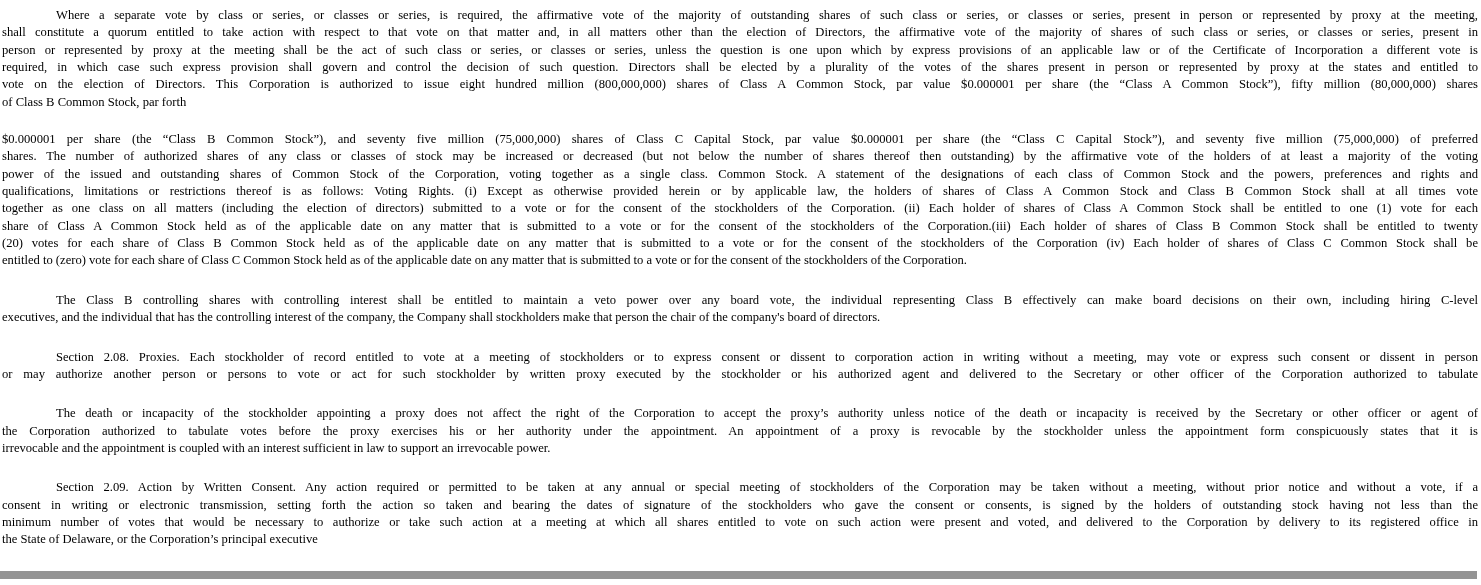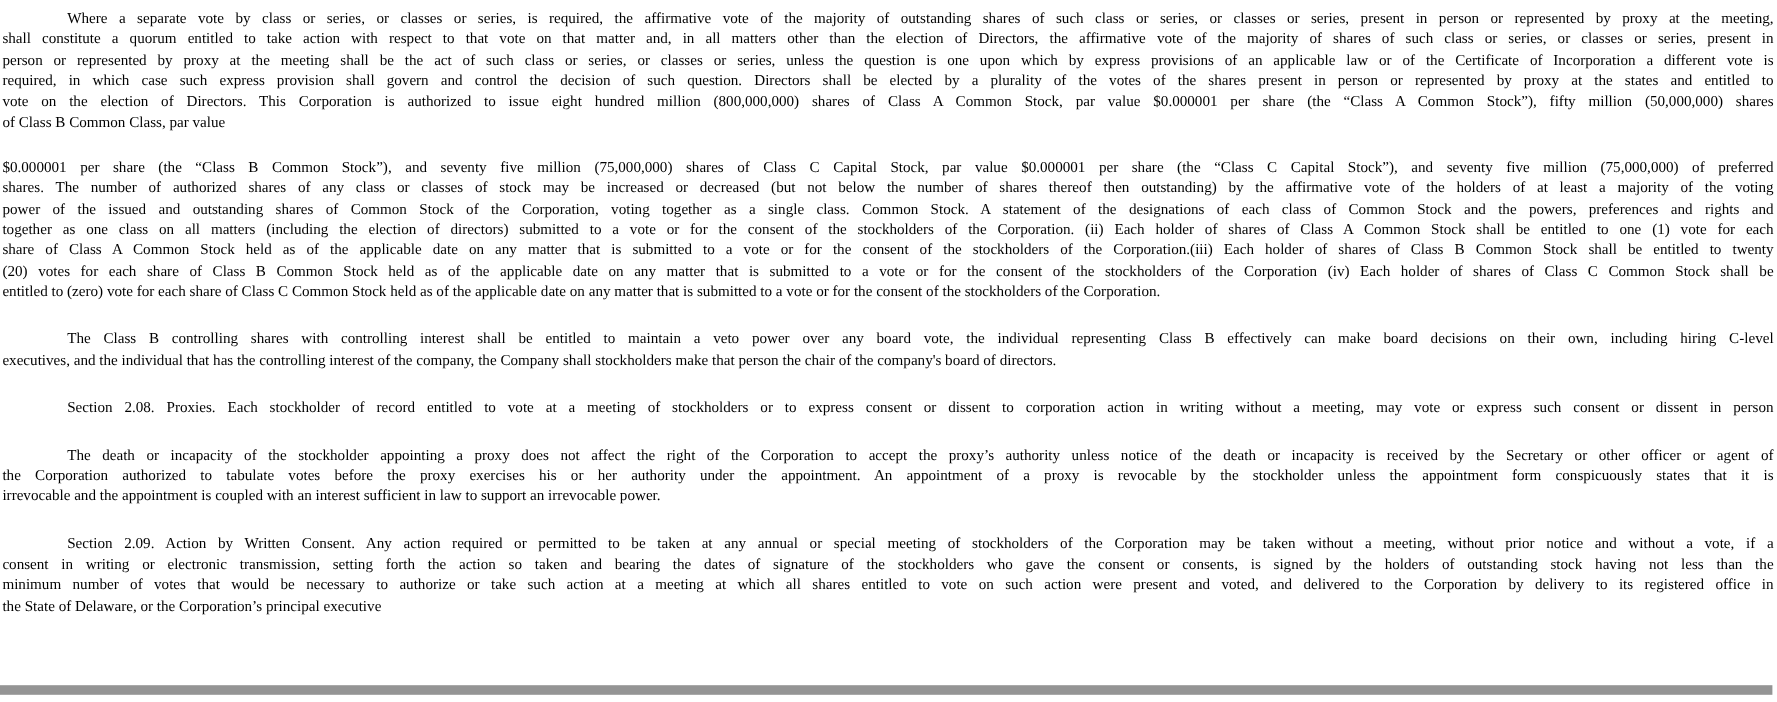--- a/index.html
+++ b/index.html
@@ -47,38 +47,40 @@
 </style>
 </head>
 <body>
 
 <div class="doc">
     <div class="para">
       <div class="line first">Where a separate vote by class or series, or classes or series, is required, the affirmative vote of the majority of outstanding shares of such class or series, or classes or series, present in person or represented by proxy at the meeting,</div>
       <div class="line">shall constitute a quorum entitled to take action with respect to that vote on that matter and, in all matters other than the election of Directors, the affirmative vote of the majority of shares of such class or series, or classes or series, present in</div>
       <div class="line">person or represented by proxy at the meeting shall be the act of such class or series, or classes or series, unless the question is one upon which by express provisions of an applicable law or of the Certificate of Incorporation a different vote is</div>
       <div class="line">required, in which case such express provision shall govern and control the decision of such question. Directors shall be elected by a plurality of the votes of the shares present in person or represented by proxy at the states and entitled to</div>
-      <div class="line">vote on the election of Directors. This Corporation is authorized to issue eight hundred million (800,000,000) shares of Class A Common Stock, par value $0.000001 per share (the “Class A Common Stock”), fifty million (50,000,000) shares</div>
-      <div class="line last">of Class B Common Class, par value</div>
+      <div class="line">vote on the election of Directors. This Corporation is authorized to issue eight hundred million (800,000,000) shares of Class A Common Stock, par value $0.000001 per share (the “Class A Common Stock”), fifty million (80,000,000) shares</div>
+      <div class="line last">of Class B Common Stock, par forth</div>
     </div>
     <div class="para continuation">
       <div class="line">$0.000001 per share (the “Class B Common Stock”), and seventy five million (75,000,000) shares of Class C Capital Stock, par value $0.000001 per share (the “Class C Capital Stock”), and seventy five million (75,000,000) of preferred</div>
       <div class="line">shares. The number of authorized shares of any class or classes of stock may be increased or decreased (but not below the number of shares thereof then outstanding) by the affirmative vote of the holders of at least a majority of the voting</div>
       <div class="line">power of the issued and outstanding shares of Common Stock of the Corporation, voting together as a single class. Common Stock. A statement of the designations of each class of Common Stock and the powers, preferences and rights and</div>
+      <div class="line">qualifications, limitations or restrictions thereof is as follows: Voting Rights. (i) Except as otherwise provided herein or by applicable law, the holders of shares of Class A Common Stock and Class B Common Stock shall at all times vote</div>
       <div class="line">together as one class on all matters (including the election of directors) submitted to a vote or for the consent of the stockholders of the Corporation. (ii) Each holder of shares of Class A Common Stock shall be entitled to one (1) vote for each</div>
       <div class="line">share of Class A Common Stock held as of the applicable date on any matter that is submitted to a vote or for the consent of the stockholders of the Corporation.(iii) Each holder of shares of Class B Common Stock shall be entitled to twenty</div>
       <div class="line">(20) votes for each share of Class B Common Stock held as of the applicable date on any matter that is submitted to a vote or for the consent of the stockholders of the Corporation (iv) Each holder of shares of Class C Common Stock shall be</div>
       <div class="line last">entitled to (zero) vote for each share of Class C Common Stock held as of the applicable date on any matter that is submitted to a vote or for the consent of the stockholders of the Corporation.</div>
     </div>
     <div class="para gap">
       <div class="line first">The Class B controlling shares with controlling interest shall be entitled to maintain a veto power over any board vote, the individual representing Class B effectively can make board decisions on their own, including hiring C-level</div>
       <div class="line last"><span>executives, and the individual that has the controlling interest of the company, the Company shall stockholders make that person the </span><span class="u">chair</span><span> of the company's board of directors.</span></div>
     </div>
     <div class="para gap">
       <div class="line first">Section 2.08. Proxies. Each stockholder of record entitled to vote at a meeting of stockholders or to express consent or dissent to corporation action in writing without a meeting, may vote or express such consent or dissent in person</div>
+      <div class="line">or may authorize another person or persons to vote or act for such stockholder by written proxy executed by the stockholder or his authorized agent and delivered to the Secretary or other officer of the Corporation authorized to tabulate</div>
     </div>
     <div class="para gap">
       <div class="line first">The death or incapacity of the stockholder appointing a proxy does not affect the right of the Corporation to accept the proxy’s authority unless notice of the death or incapacity is received by the Secretary or other officer or agent of</div>
       <div class="line">the Corporation authorized to tabulate votes before the proxy exercises his or her authority under the appointment. An appointment of a proxy is revocable by the stockholder unless the appointment form conspicuously states that it is</div>
       <div class="line last">irrevocable and the appointment is coupled with an interest sufficient in law to support an irrevocable power.</div>
     </div>
     <div class="para gap">
       <div class="line first">Section 2.09. Action by Written Consent. Any action required or permitted to be taken at any annual or special meeting of stockholders of the Corporation may be taken without a meeting, without prior notice and without a vote, if a</div>
       <div class="line">consent in writing or electronic transmission, setting forth the action so taken and bearing the dates of signature of the stockholders who gave the consent or consents, is signed by the holders of outstanding stock having not less than the</div>
       <div class="line">minimum number of votes that would be necessary to authorize or take such action at a meeting at which all shares entitled to vote on such action were present and voted, and delivered to the Corporation by delivery to its registered office in</div>

